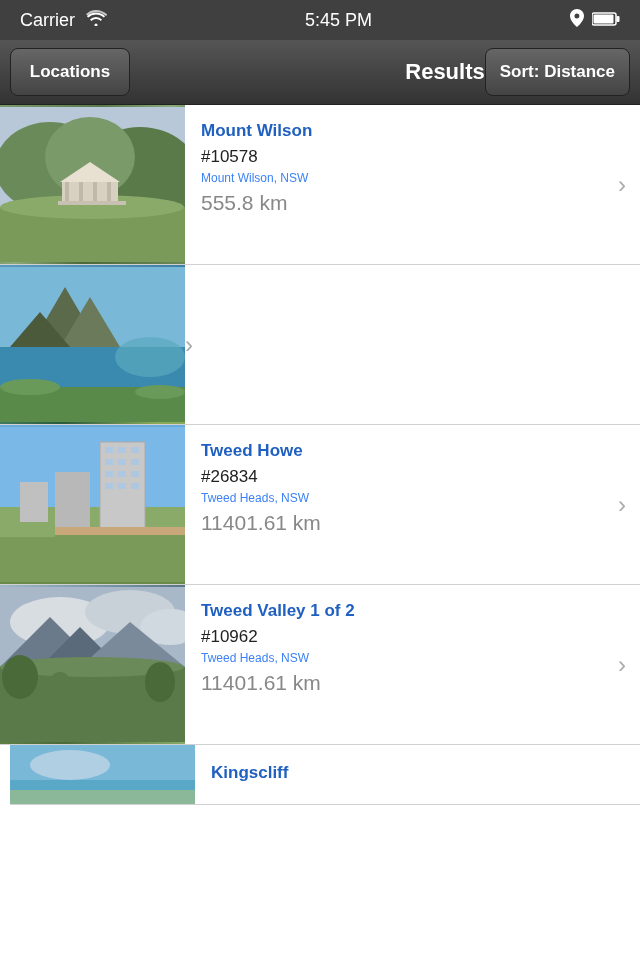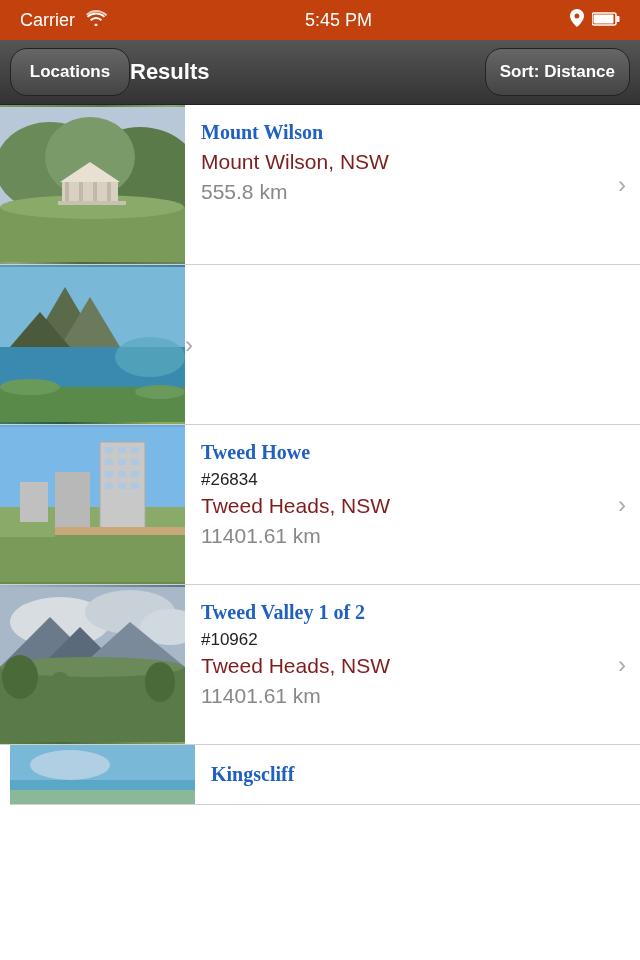--- a/index.html
+++ b/index.html
@@ -7,21 +7,21 @@
     body {
       width: 640px;
       height: 960px;
       font-family: -apple-system, 'Helvetica Neue', Helvetica, Arial, sans-serif;
       background: #f0f0f0;
       overflow: hidden;
     }
 
     
     .status-bar {
-      background: #c2410c;
+      background: #404040;
       height: 40px;
       display: flex;
       align-items: center;
       justify-content: space-between;
       padding: 0 20px;
       color: white;
       font-size: 18px;
       font-weight: 500;
     }
     .status-left {
@@ -45,34 +45,34 @@
       height: 65px;
       display: flex;
       align-items: center;
       justify-content: space-between;
       padding: 0 10px;
       border-bottom: 1px solid #222;
     }
     .nav-btn {
       background: linear-gradient(to bottom, #666666, #444444);
       border: 1px solid #222;
-      border-radius: 17px;
+      border-radius: 8px;
       color: white;
       font-size: 17px;
       font-weight: 600;
       padding: 13px 14px;
       min-width: 120px;
       text-align: center;
       cursor: pointer;
     }
     .nav-title {
       color: white;
       font-size: 22px;
       font-weight: 700;
-      text-align: left;
+      text-align: right;
       flex: 1;
     }
 
     
     .results-list {
       background: white;
       overflow-y: auto;
       height: calc(960px - 40px - 65px);
     }
 
@@ -113,36 +113,35 @@
 
     .result-content {
       flex: 1;
       padding: 16px 10px 16px 16px;
       display: flex;
       flex-direction: column;
       justify-content: flex-start;
     }
 
     .result-name {
-      font-size: 20px;
+      font-size: 17px;
       font-weight: 600;
       color: #2060c0;
       margin-bottom: 6px;
-      font-family: Liberation Serif, serif;
     }
 
     .result-id {
       font-size: 17px;
       color: #222;
       margin-bottom: 4px;
     }
 
     .result-location {
-      font-size: 21px;
-      color: #7f1d1d;
+      font-size: 12px;
+      color: #3b82f6;
       margin-bottom: 6px;
     }
 
     .result-distance {
       font-size: 21px;
       color: #888;
     }
 
     .result-chevron {
       display: flex;
@@ -216,20 +215,21 @@
         <rect x="62" y="75" width="56" height="20" fill="#d8d0c0"></rect>
         <rect x="65" y="75" width="4" height="20" fill="#c0b8a8"></rect>
         <rect x="79" y="75" width="4" height="20" fill="#c0b8a8"></rect>
         <rect x="93" y="75" width="4" height="20" fill="#c0b8a8"></rect>
         <rect x="107" y="75" width="4" height="20" fill="#c0b8a8"></rect>
         <rect x="58" y="94" width="68" height="4" fill="#c8c0b0"></rect>
       </svg>
     </div>
     <div class="result-content">
       <div class="result-name">Mount Wilson</div>
+      <div class="result-id">#10578</div>
       <div class="result-location">Mount Wilson, NSW</div>
       <div class="result-distance">555.8 km</div>
     </div>
     <div class="result-chevron">›</div>
   </div>
 
   <div class="result-item">
     <div class="result-thumbnail thumb-lord-howe">
       <svg class="scene-svg" viewBox="0 0 185 155" xmlns="http://www.w3.org/2000/svg">
 

